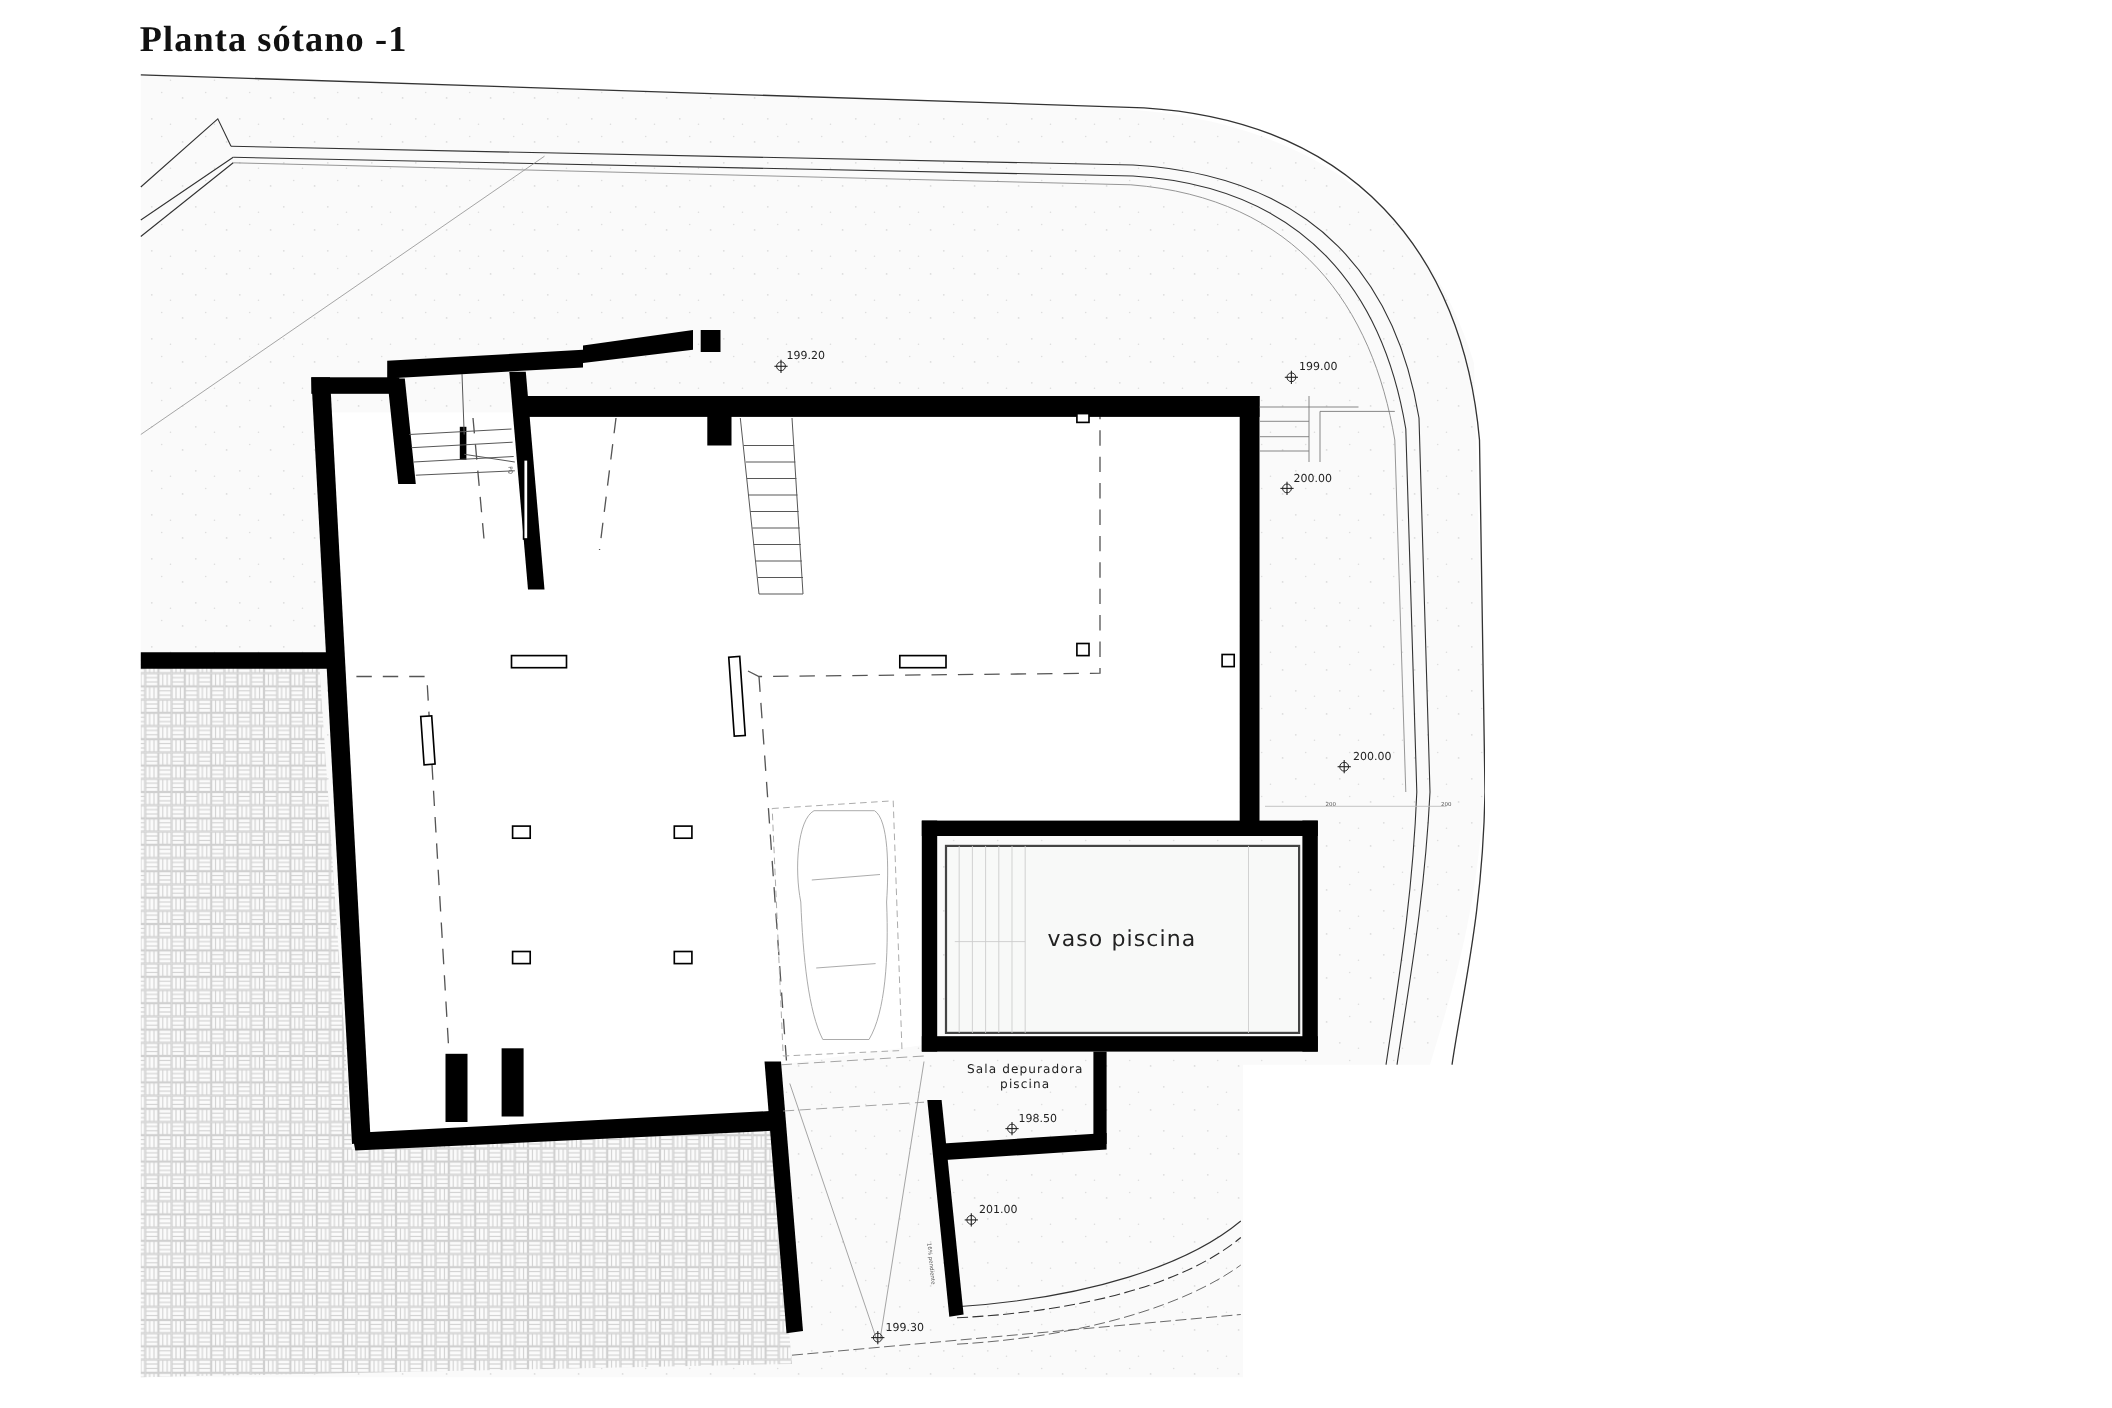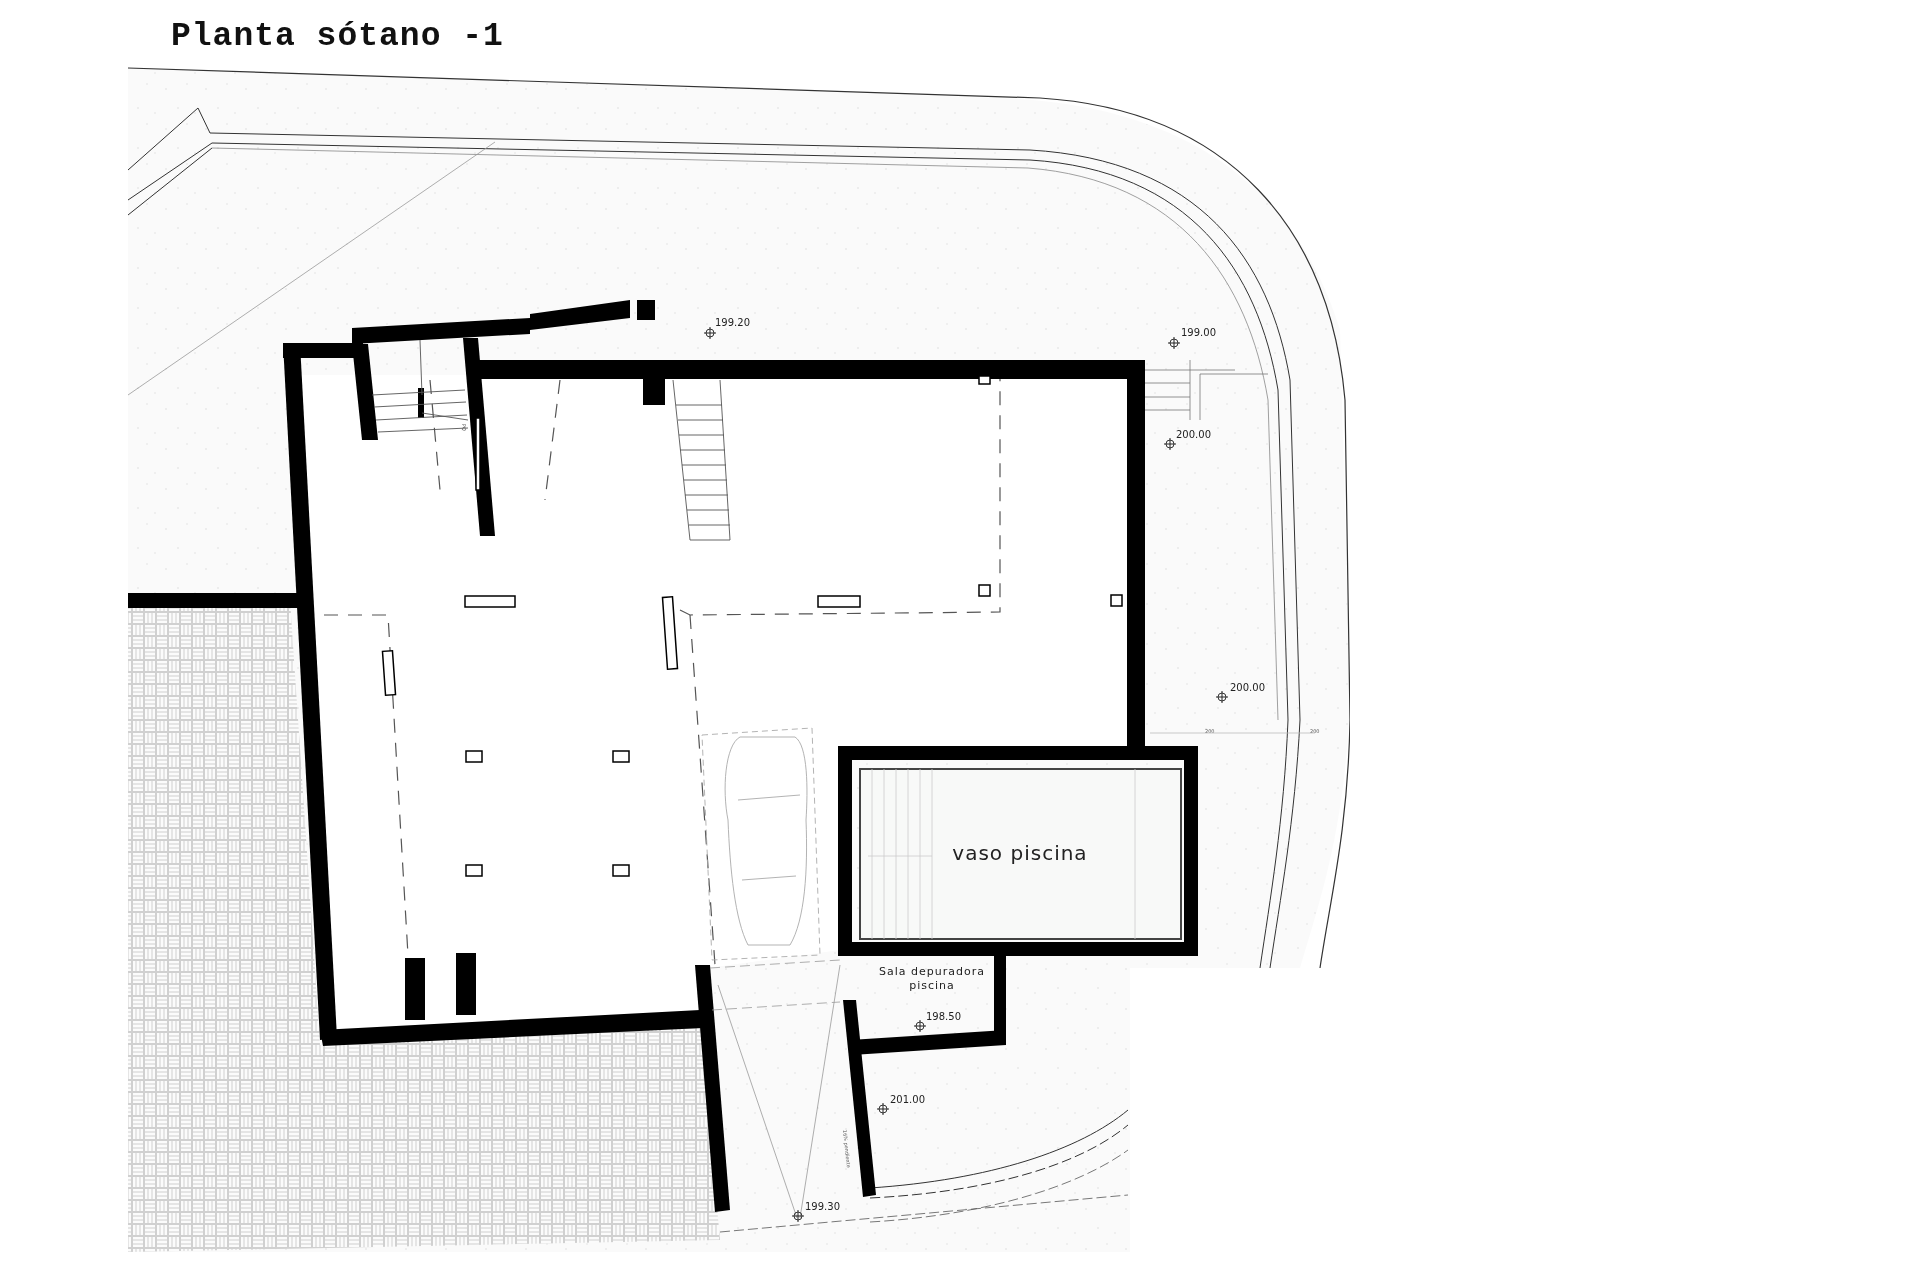--- a/index.html
+++ b/index.html
@@ -1,17 +1,17 @@
 <!DOCTYPE html>
 <html><head>
 <meta charset="utf-8">
 <style>
   html, body { margin:0; padding:0; background:#ffffff; }
   body { width:1920px; height:1280px; position:relative; overflow:hidden; font-family:"DejaVu Sans", sans-serif; }
-  #title { position:absolute; left:127px; top:18px; font-size:33px; font-weight:bold; color:#111; letter-spacing:1px; font-family:Liberation Mono, monospace;margin-left:44px; }
+  #title { position:absolute; left:127px; top:18px; font-size:33px; font-weight:bold; color:#111; letter-spacing:1px; font-family:Liberation Serif, serif; }
   #plan { position:absolute; left:0; top:0; }
   .lvl { font-family:"DejaVu Sans", sans-serif; font-size:10px; fill:#222; }
   .room { font-family:"DejaVu Sans", sans-serif; fill:#222; letter-spacing:1px; }
   .tiny { font-family:"DejaVu Sans", sans-serif; font-size:5px; fill:#555; }
 </style>
 </head>
 <body>
 
 <div id="title">Planta sótano -1</div>
 

